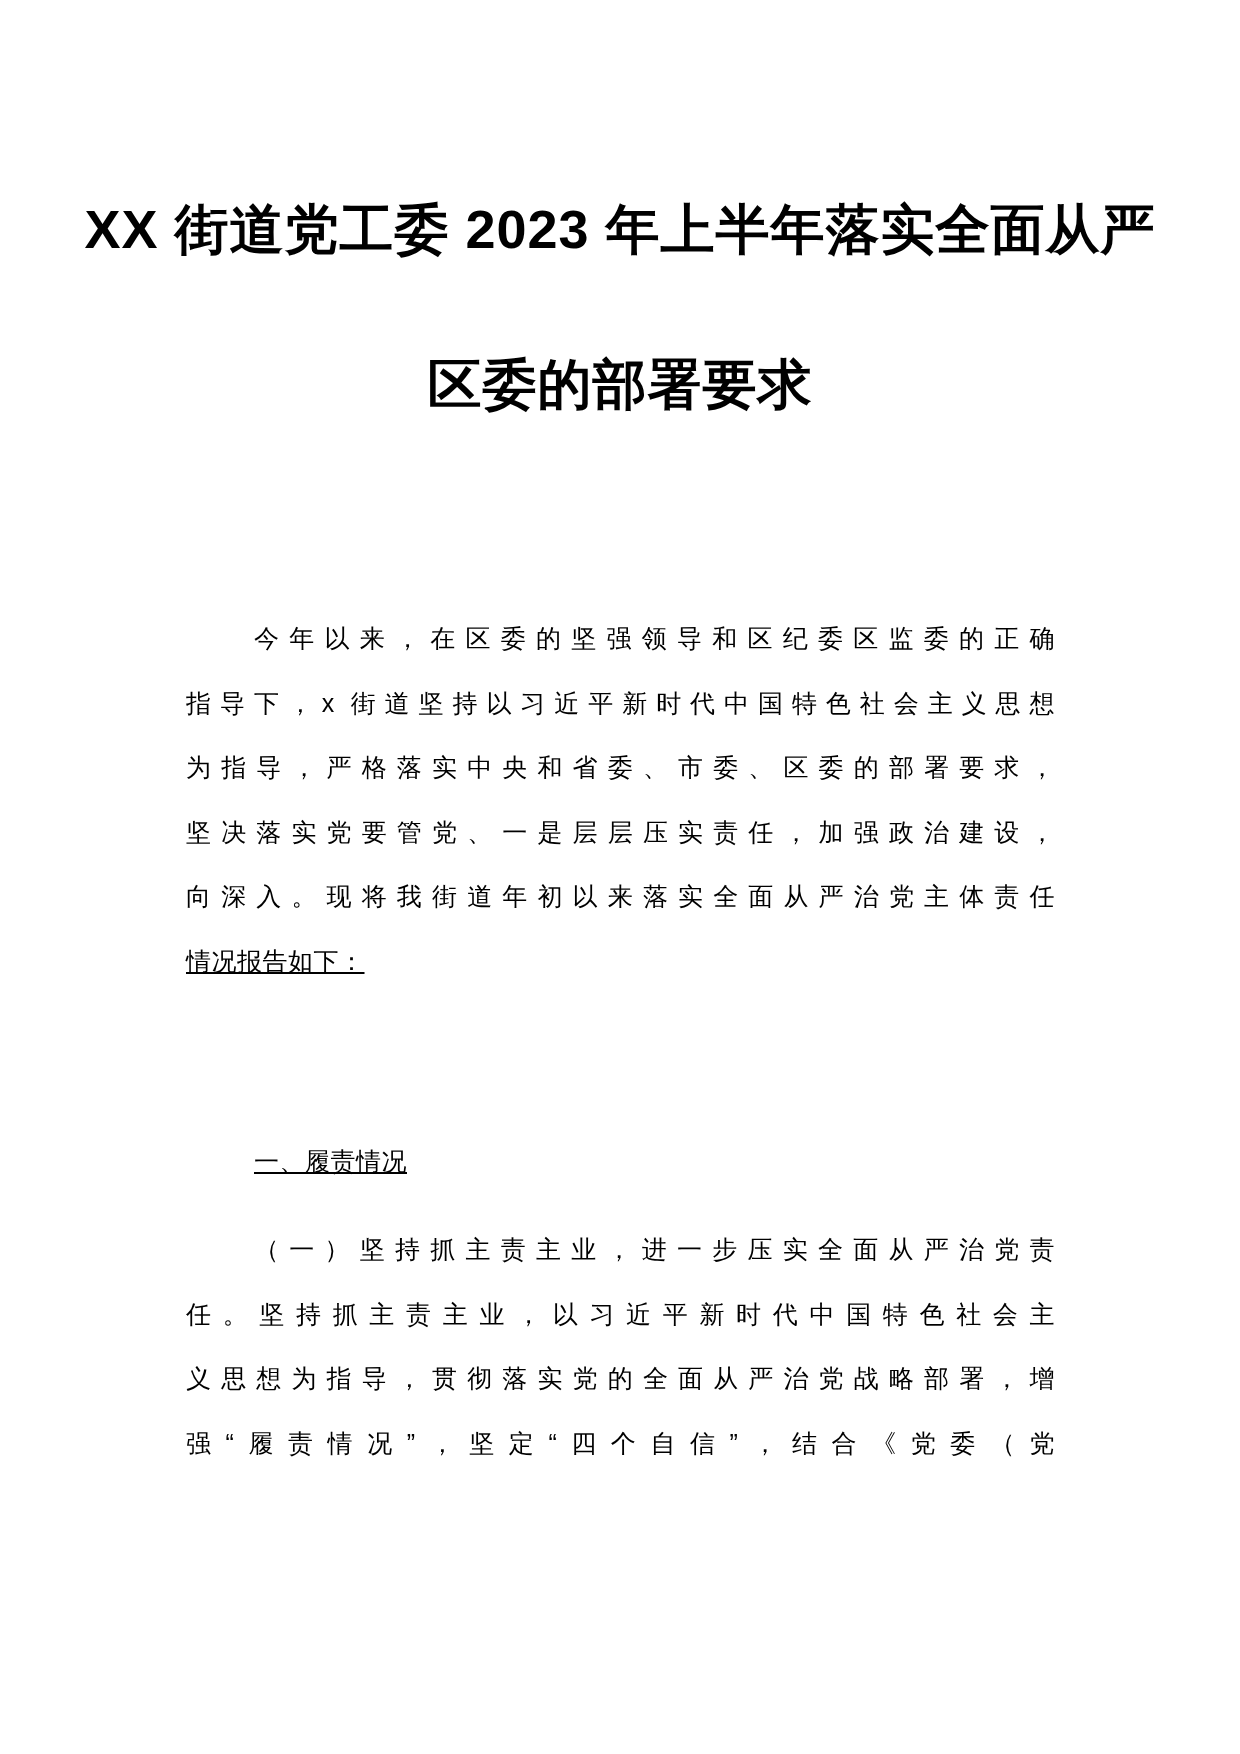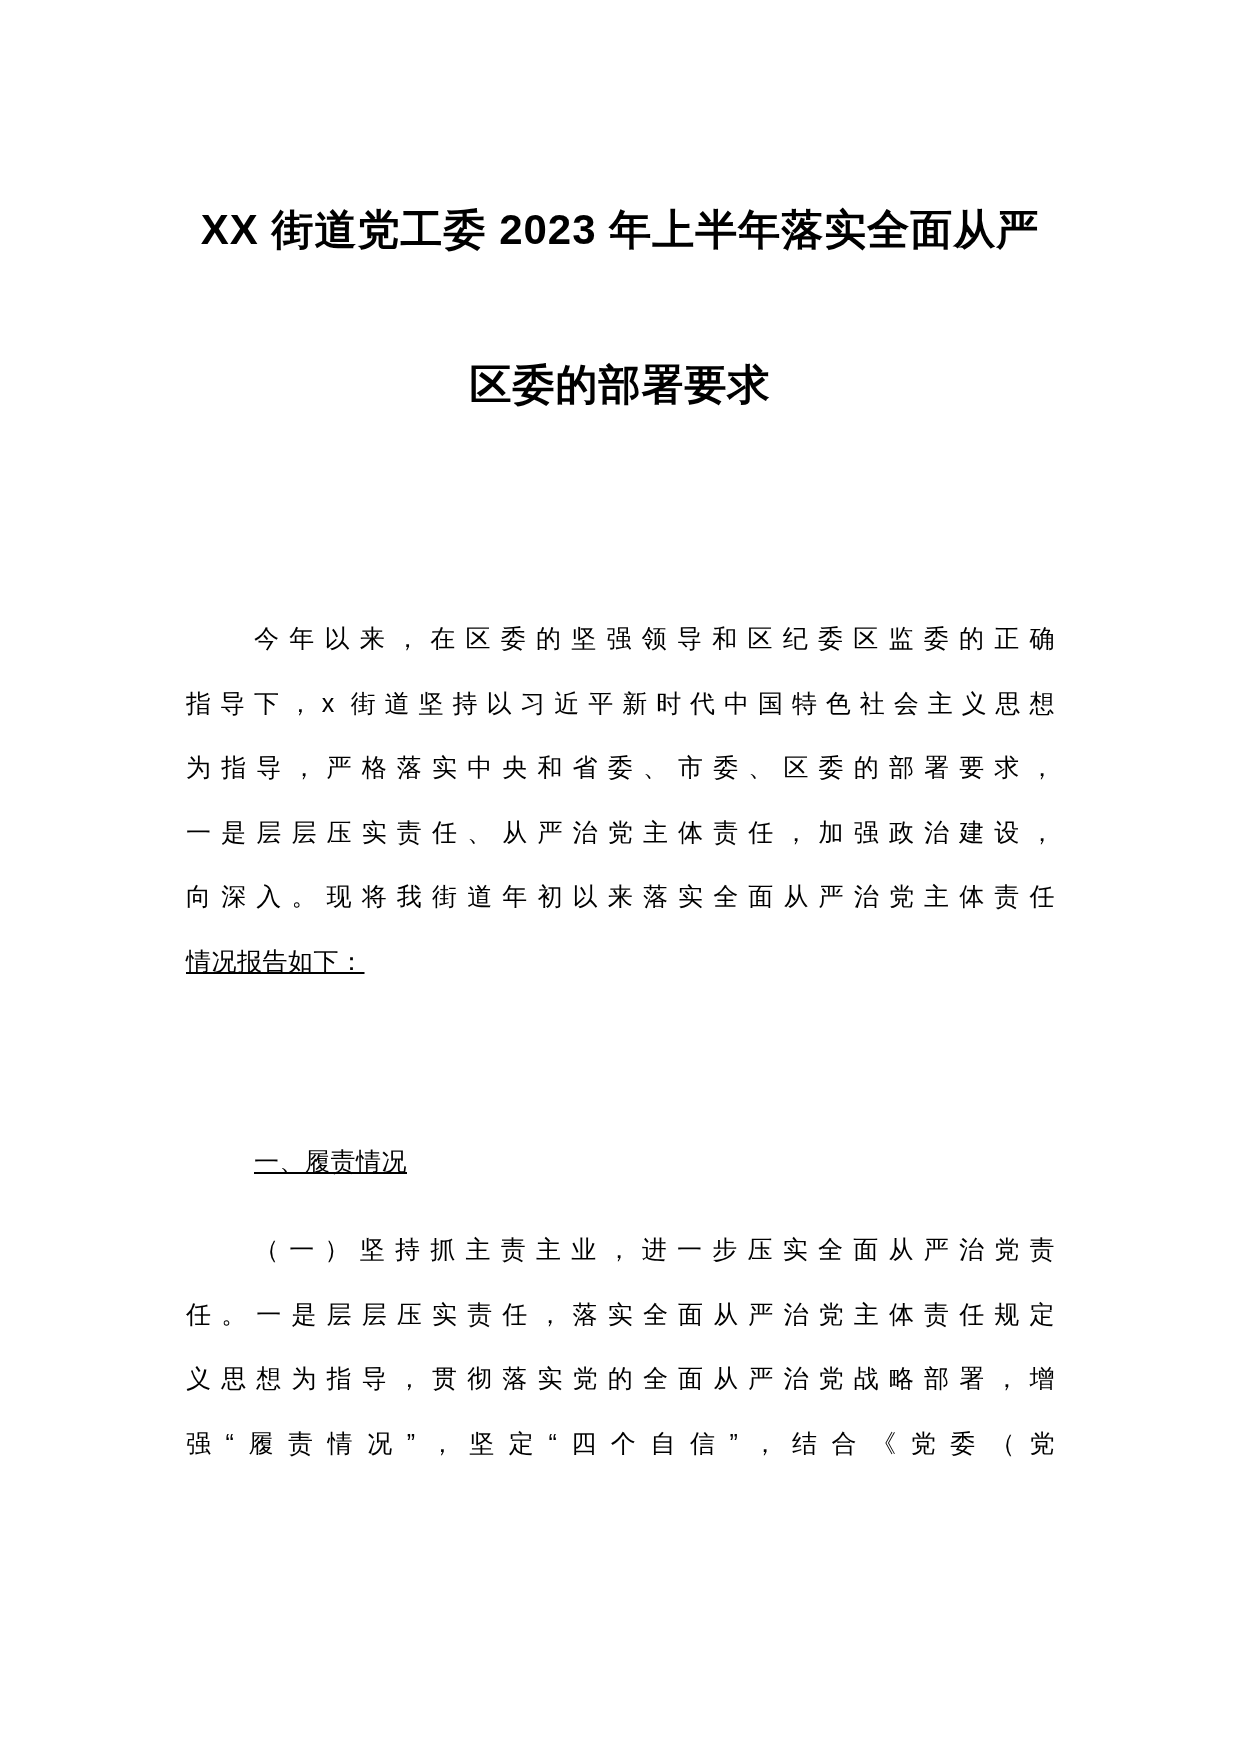--- a/index.html
+++ b/index.html
@@ -25,21 +25,21 @@
   .title-block {
     position: absolute;
     top: 152px;
     left: 0;
     width: 1240px;
     text-align: center;
   }
   .title-line {
     height: 155px;
     line-height: 155px;
-    font-size: 42px;
+    font-size: 54px;
     font-weight: 700;
     letter-spacing: 1px;
     white-space: nowrap;
   }
   
   .body-block {
     position: absolute;
     left: 186px;
     width: 869px;
   }
@@ -65,29 +65,29 @@
 
   <header class="title-block">
     <div class="title-line">XX 街道党工委 2023 年上半年落实全面从严</div>
     <div class="title-line">区委的部署要求</div>
   </header>
 
   <section class="body-block para-intro">
     <div class="b-line indent">今年以来，在区委的坚强领导和区纪委区监委的正确</div>
     <div class="b-line">指导下，x 街道坚持以习近平新时代中国特色社会主义思想</div>
     <div class="b-line">为指导，严格落实中央和省委、市委、区委的部署要求，</div>
-    <div class="b-line">一是层层压实责任、从严治党主体责任，加强政治建设，</div>
+    <div class="b-line">坚决落实党要管党、一是层层压实责任，加强政治建设，</div>
     <div class="b-line">向深入。现将我街道年初以来落实全面从严治党主体责任</div>
     <div class="b-line flush">情况报告如下：</div>
   </section>
 
   <section class="body-block section-head">
     <div class="b-line flush indent">一、履责情况</div>
   </section>
 
   <section class="body-block para-one">
     <div class="b-line indent">（一）坚持抓主责主业，进一步压实全面从严治党责</div>
-    <div class="b-line">任。一是层层压实责任，落实全面从严治党主体责任规定</div>
+    <div class="b-line">任。坚持抓主责主业，以习近平新时代中国特色社会主</div>
     <div class="b-line">义思想为指导，贯彻落实党的全面从严治党战略部署，增</div>
     <div class="b-line">强“履责情况”，坚定“四个自信”，结合《党委（党</div>
   </section>
 
 </div>
 
 </body></html>

